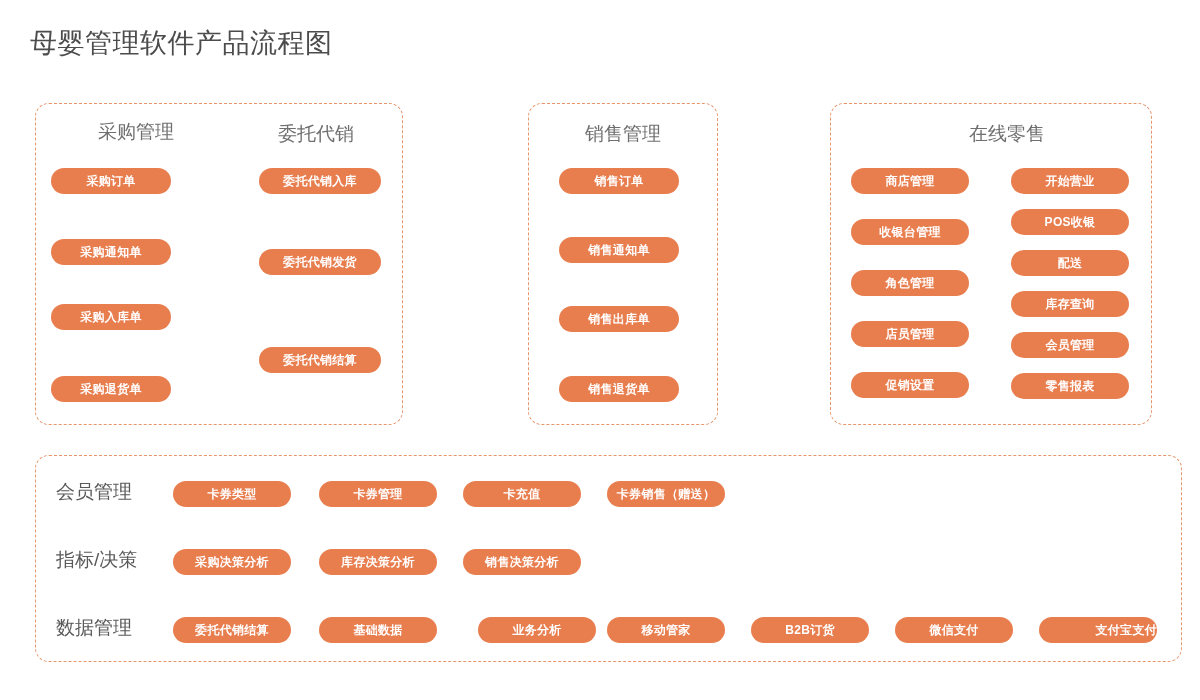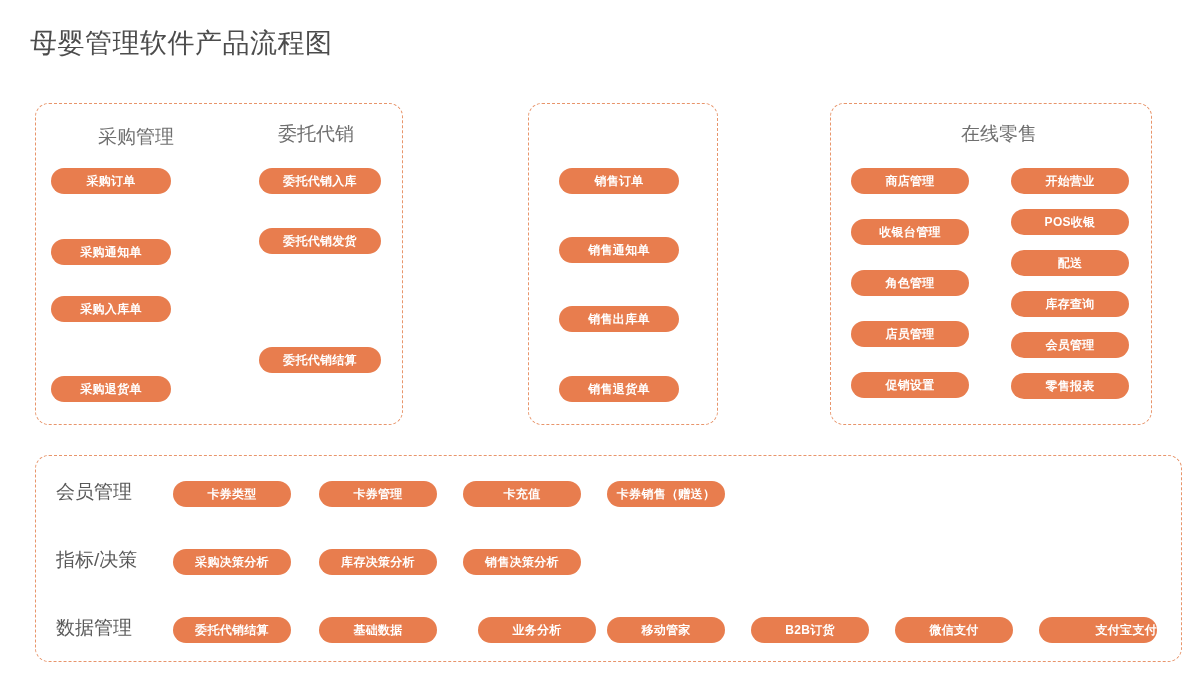--- a/index.html
+++ b/index.html
@@ -75,43 +75,44 @@
     color: #595959;
     white-space: nowrap;
   }
 </style>
 </head>
 <body>
 
 <div id="page-title">母婴管理软件产品流程图</div>
 
 <div class="panel" id="panel-purchase">
-  <div class="panel-heading" style="left:10px; top:22px; width:180px;font-family:Liberation Mono, monospace;">采购管理</div>
+  <div class="panel-heading" style="left:10px; top:16px; width:180px;">采购管理</div>
   <div class="panel-heading" style="left:190px; top:18px; width:180px;">委托代销</div>
 
   <div class="pill" style="left:15px;  top:64px;  width:120px;">采购订单</div>
   <div class="pill" style="left:15px;  top:135px; width:120px;">采购通知单</div>
-  <div class="pill" style="left:15px;  top:192px; width:120px;">采购入库单</div>
+  <div class="pill" style="left:15px;  top:200px; width:120px;">采购入库单</div>
   <div class="pill" style="left:15px;  top:272px; width:120px;">采购退货单</div>
 
   <div class="pill" style="left:223px; top:64px;  width:122px;">委托代销入库</div>
-  <div class="pill" style="left:223px; top:124px; width:122px;">委托代销发货</div>
+  <div class="pill" style="left:223px; top:145px; width:122px;">委托代销发货</div>
   <div class="pill" style="left:223px; top:199px; width:122px;margin-top:44px;">委托代销结算</div>
 </div>
 
 <div class="panel" id="panel-sales">
+  <div class="panel-heading" style="left:0px; top:18px; width:188px;">销售管理</div>
 
   <div class="pill" style="left:30px; top:64px;  width:120px;">销售订单</div>
   <div class="pill" style="left:30px; top:133px; width:120px;">销售通知单</div>
   <div class="pill" style="left:30px; top:202px; width:120px;">销售出库单</div>
   <div class="pill" style="left:30px; top:272px; width:120px;">销售退货单</div>
 </div>
 
 <div class="panel" id="panel-retail">
-  <div class="panel-heading" style="left:8px; top:18px; width:320px;font-family:Liberation Serif, serif;">在线零售</div>
+  <div class="panel-heading" style="left:16px; top:18px; width:320px;font-family:Liberation Serif, serif;">在线零售</div>
 
   <div class="pill" style="left:20px;  top:64px;  width:118px;">商店管理</div>
   <div class="pill" style="left:20px;  top:115px; width:118px;">收银台管理</div>
   <div class="pill" style="left:20px;  top:166px; width:118px;">角色管理</div>
   <div class="pill" style="left:20px;  top:217px; width:118px;">店员管理</div>
   <div class="pill" style="left:20px;  top:268px; width:118px;">促销设置</div>
 
   <div class="pill" style="left:180px; top:64px;  width:118px;">开始营业</div>
   <div class="pill" style="left:180px; top:105px; width:118px;">POS收银</div>
   <div class="pill" style="left:180px; top:146px; width:118px;">配送</div>

